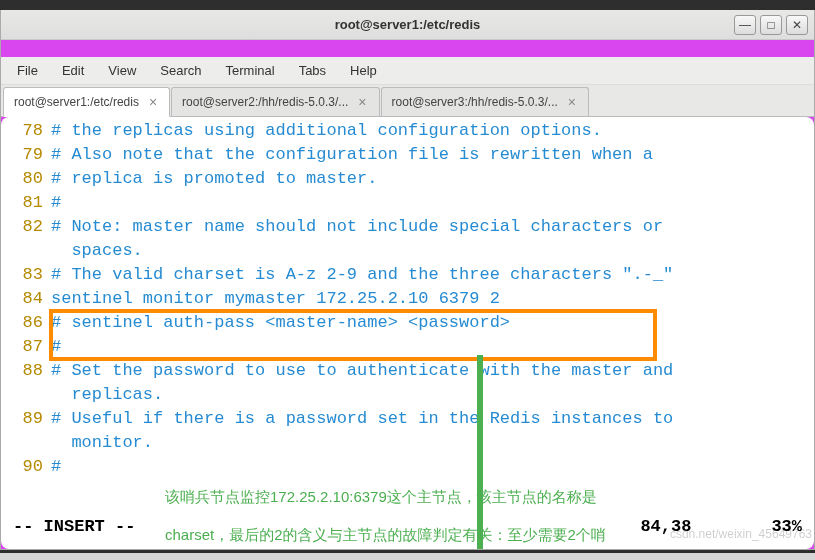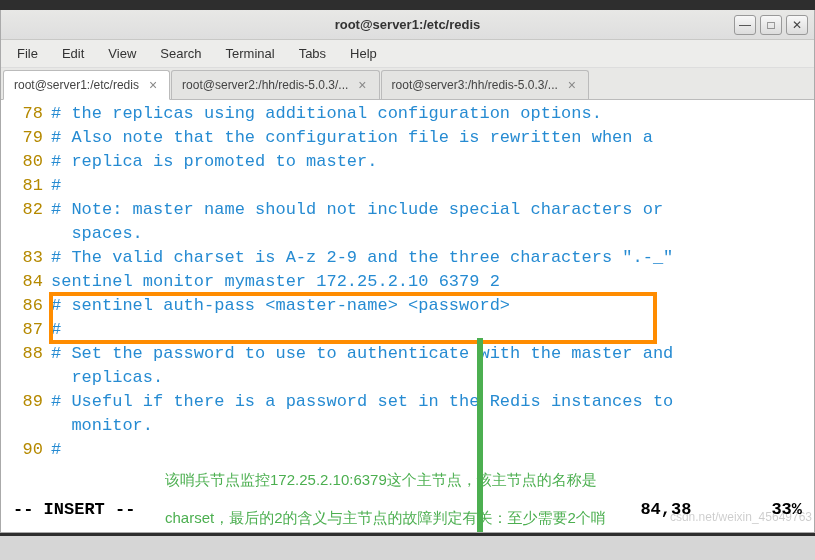--- a/index.html
+++ b/index.html
@@ -56,20 +56,21 @@
     cursor: pointer;
   }
   .menubar {
     background: #ededeb;
     height: 28px;
     display: flex;
     align-items: center;
     padding: 0 6px;
     gap: 4px;
     border-bottom: 1px solid #ddd;
+    margin-top: 17px;
   }
   .menu-item {
     padding: 4px 10px;
     color: #333;
     cursor: pointer;
     font-size: 13px;
   }
   .tabbar {
     background: #e8e8e6;
     height: 32px;
@@ -111,20 +112,21 @@
   }
   .editor {
     background: #fff;
     font-family: 'Courier New', monospace;
     font-size: 17px;
     line-height: 24px;
     height: 432px;
     padding-top: 2px;
     position: relative;
     overflow: hidden;
+    border-radius: 8px;
   }
   .line {
     display: flex;
     white-space: pre;
   }
   .gutter {
     width: 50px;
     text-align: right;
     padding-right: 8px;
     color: #b58900;

